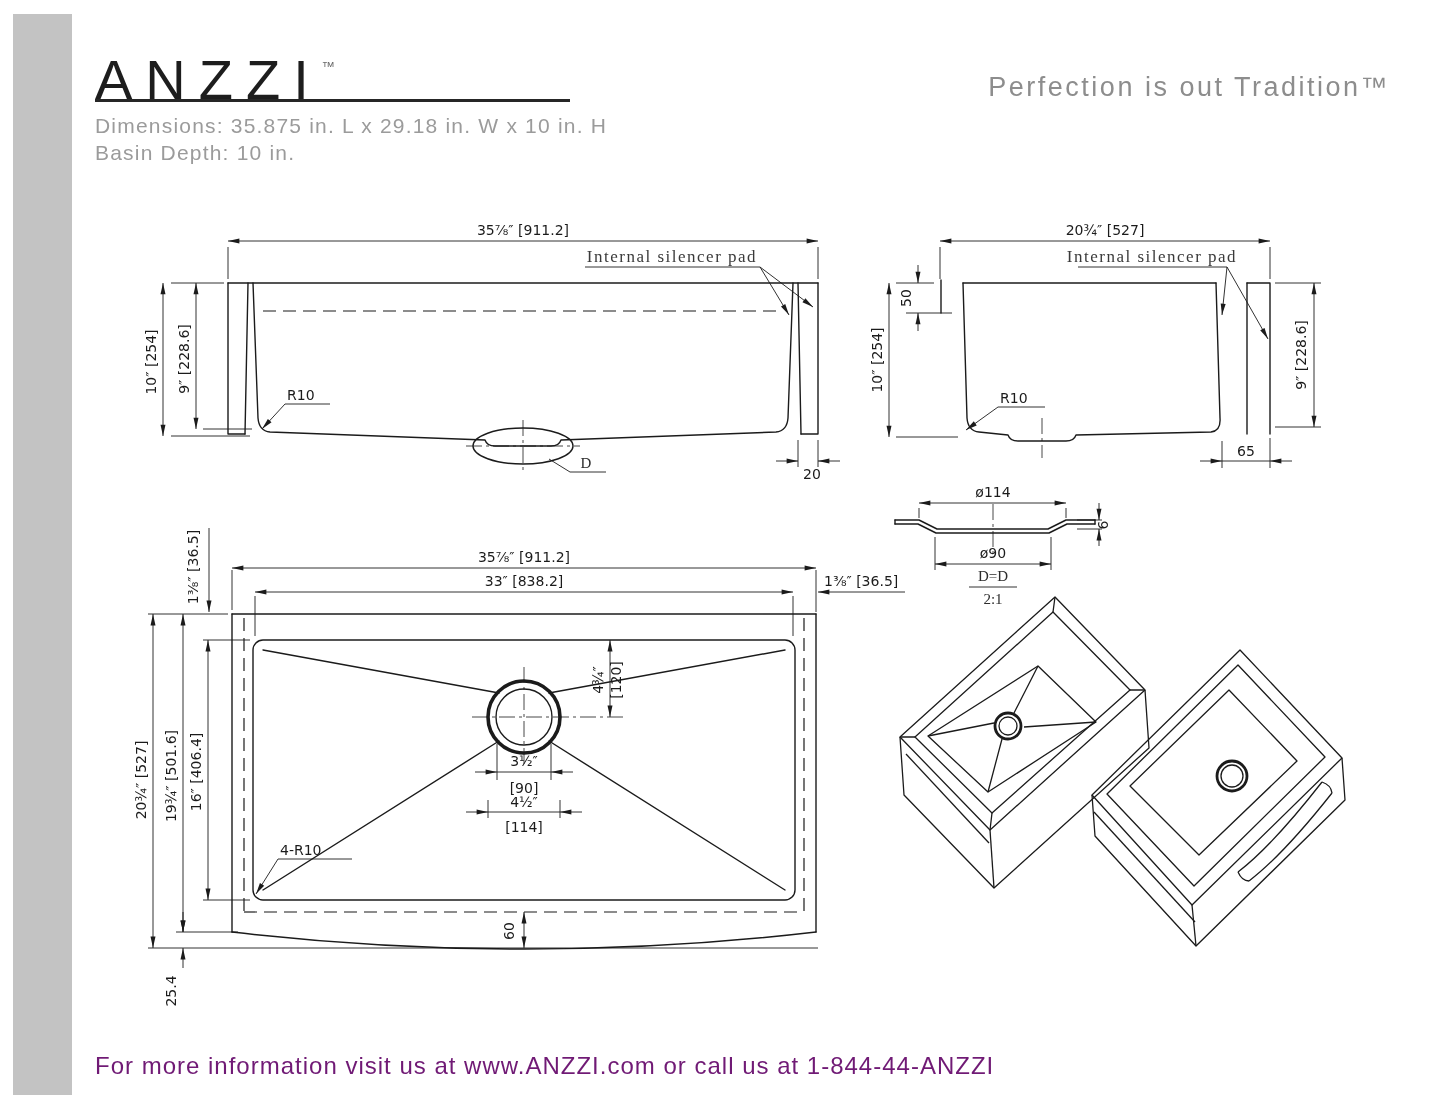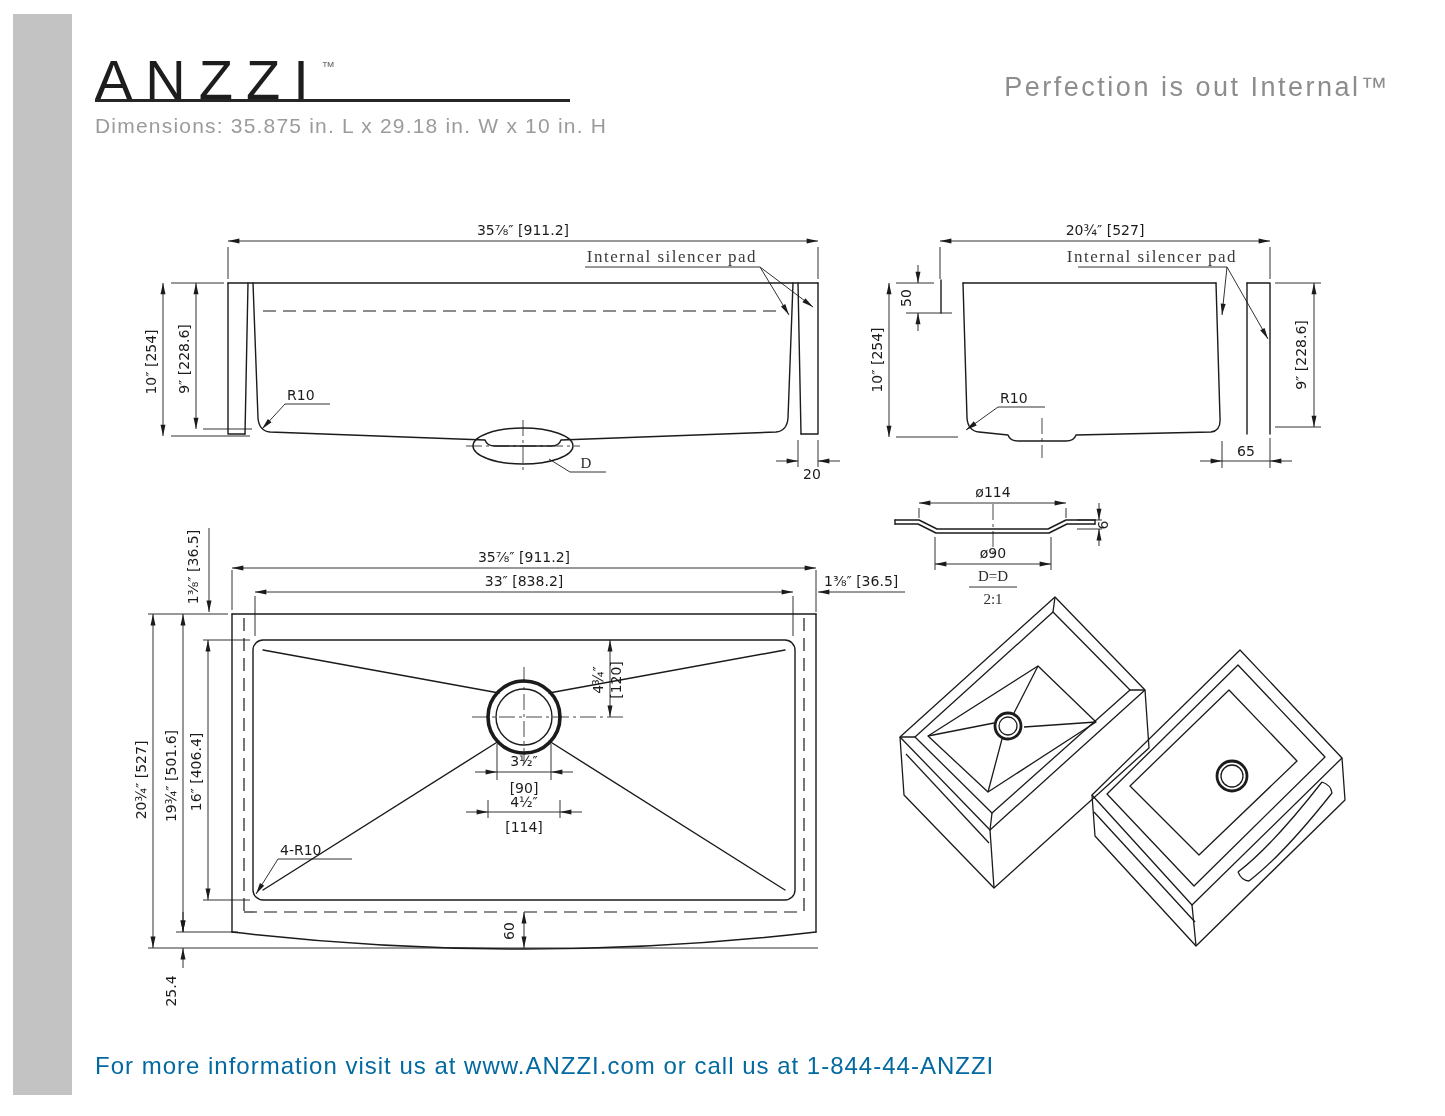--- a/index.html
+++ b/index.html
@@ -7,21 +7,21 @@
         font-family:"Liberation Sans", sans-serif;}
   #graybar{position:absolute;left:13px;top:14px;width:59px;height:1081px;background:#c3c3c3;}
   #logo{position:absolute;left:95px;top:28px;font-size:56px;font-weight:100;color:#1d1d1d;
         letter-spacing:13px;line-height:1;margin-top:24px;}
   #logo .tm{font-size:13px;letter-spacing:0;vertical-align:28px;color:#6a6a6a;}
   #logoline{position:absolute;left:95px;top:99px;width:475px;height:3px;background:#262626;}
   #info{position:absolute;left:95px;top:112px;color:#9b9b9b;font-size:21px;font-weight:300;
         letter-spacing:1.2px;line-height:27px;}
   #tagline{position:absolute;right:55px;top:72px;color:#8d8d8d;font-size:27px;font-weight:300;
         letter-spacing:2.5px;}
-  #footer{position:absolute;left:95px;top:1052px;color:#0369a1;font-size:24px;font-weight:300;
+  #footer{position:absolute;left:95px;top:1052px;color:#701a75;font-size:24px;font-weight:300;
         letter-spacing:1px;}
   svg{position:absolute;left:0;top:0;}
   .obj{fill:none;stroke:#1b1b1b;stroke-width:1.4;stroke-linecap:round;stroke-linejoin:round;}
   .obj3{fill:none;stroke:#1b1b1b;stroke-width:3.6;}
   .dim{fill:none;stroke:#1b1b1b;stroke-width:0.9;}
   .dash{fill:none;stroke:#1b1b1b;stroke-width:1.2;stroke-dasharray:13 7;}
   .cl{fill:none;stroke:#1b1b1b;stroke-width:0.8;stroke-dasharray:16 4 3 4;}
   .iso{fill:none;stroke:#1b1b1b;stroke-width:1.3;stroke-linejoin:round;}
   .iso2{fill:none;stroke:#1b1b1b;stroke-width:2.8;}
   .t{font-family:"DejaVu Sans", sans-serif;font-size:14px;fill:#1b1b1b;}
@@ -32,23 +32,24 @@
 <body>
 
 <div id="page">
   <div id="graybar"></div>
 
   <div id="logo"><span>ANZZI</span><span class="tm">™</span></div>
   <div id="logoline"></div>
 
   <div id="info">
     <div>Dimensions: 35.875 in. L x 29.18 in. W x 10 in. H</div>
+    <div>Basin Depth: 10 in.</div>
   </div>
 
-  <div id="tagline">Perfection is out Internal™</div>
+  <div id="tagline">Perfection is out Tradition™</div>
 
   <svg width="1445" height="1116" viewBox="0 0 1445 1116">
     <defs>
       <marker id="arr" viewBox="0 0 12 12" refX="11" refY="6" markerWidth="13" markerHeight="13" orient="auto-start-reverse" markerUnits="userSpaceOnUse">
         <path d="M0.5 3.7 L11 6 L0.5 8.3 Z" fill="#1b1b1b"></path>
       </marker>
     </defs>
 
     <g>
       <g>

